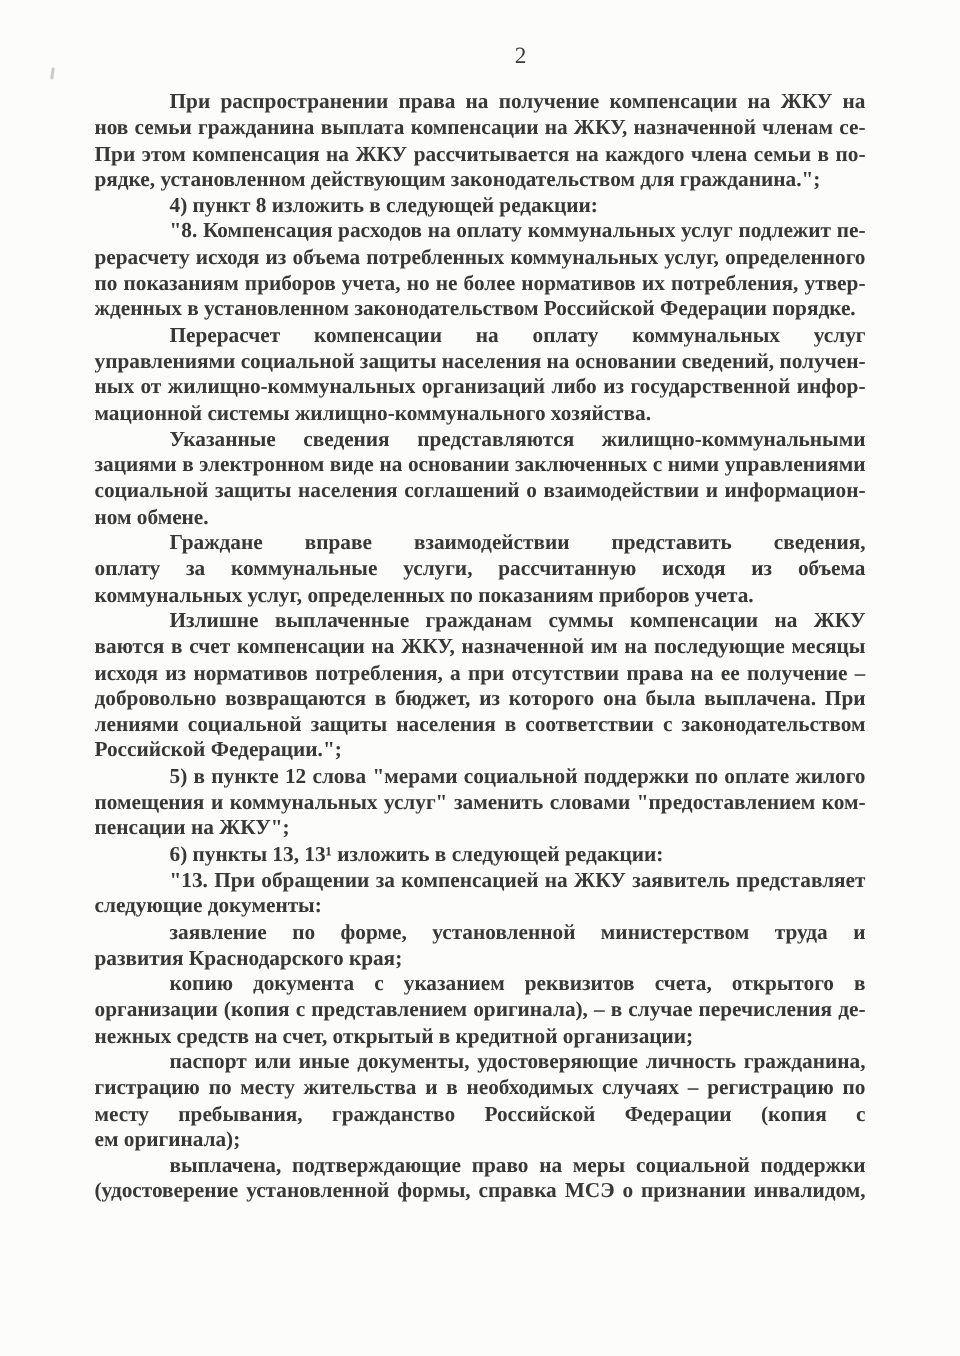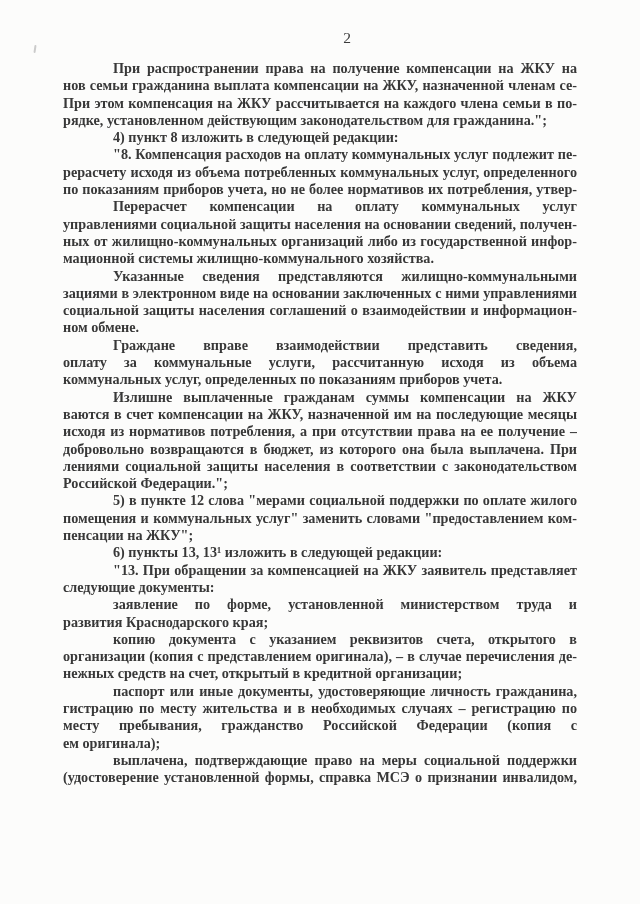--- a/index.html
+++ b/index.html
@@ -66,20 +66,21 @@
   <div class="page-number">2</div>
   <div class="doc-body">
       <div class="line indent just">При распространении права на получение компенсации на ЖКУ на чле-</div>
       <div class="line just">нов семьи гражданина выплата компенсации на ЖКУ, назначенной членам се-</div>
       <div class="line just">При этом компенсация на ЖКУ рассчитывается на каждого члена семьи в по-</div>
       <div class="line">рядке, установленном действующим законодательством для гражданина.";</div>
       <div class="line indent">4) пункт 8 изложить в следующей редакции:</div>
       <div class="line indent just">"8. Компенсация расходов на оплату коммунальных услуг подлежит пе-</div>
       <div class="line just">рерасчету исходя из объема потребленных коммунальных услуг, определенного</div>
       <div class="line just">по показаниям приборов учета, но не более нормативов их потребления, утвер-</div>
+      <div class="line">жденных в установленном законодательством Российской Федерации порядке.</div>
       <div class="line indent just">Перерасчет компенсации на оплату коммунальных услуг осуществляется</div>
       <div class="line just">управлениями социальной защиты населения на основании сведений, получен-</div>
       <div class="line just">ных от жилищно-коммунальных организаций либо из государственной инфор-</div>
       <div class="line">мационной системы жилищно-коммунального хозяйства.</div>
       <div class="line indent just">Указанные сведения представляются жилищно-коммунальными органи-</div>
       <div class="line just">зациями  в электронном виде на основании заключенных с ними управлениями</div>
       <div class="line just">социальной защиты населения соглашений о взаимодействии и информацион-</div>
       <div class="line">ном обмене.</div>
       <div class="line indent just">Граждане вправе взаимодействии представить сведения, подтверждающие</div>
       <div class="line just">оплату за коммунальные услуги, рассчитанную исходя из объема потребленных</div>

